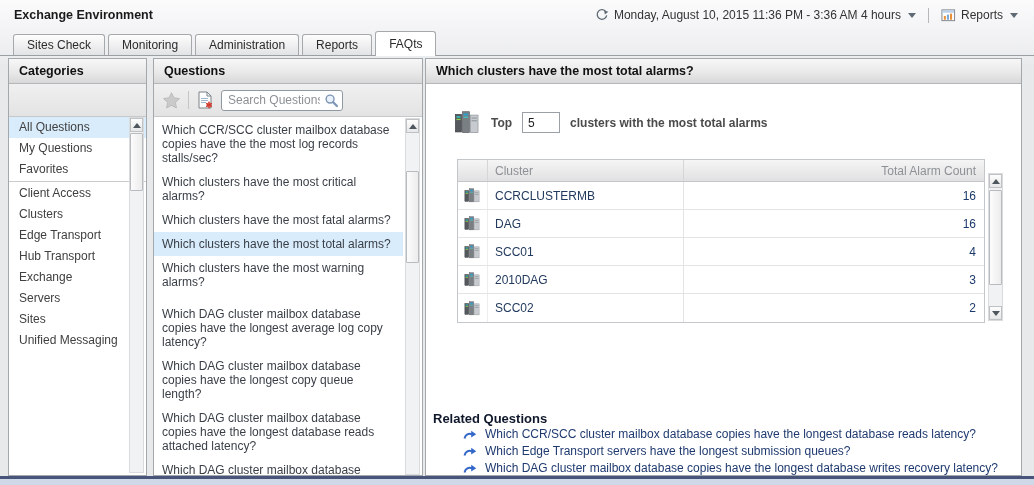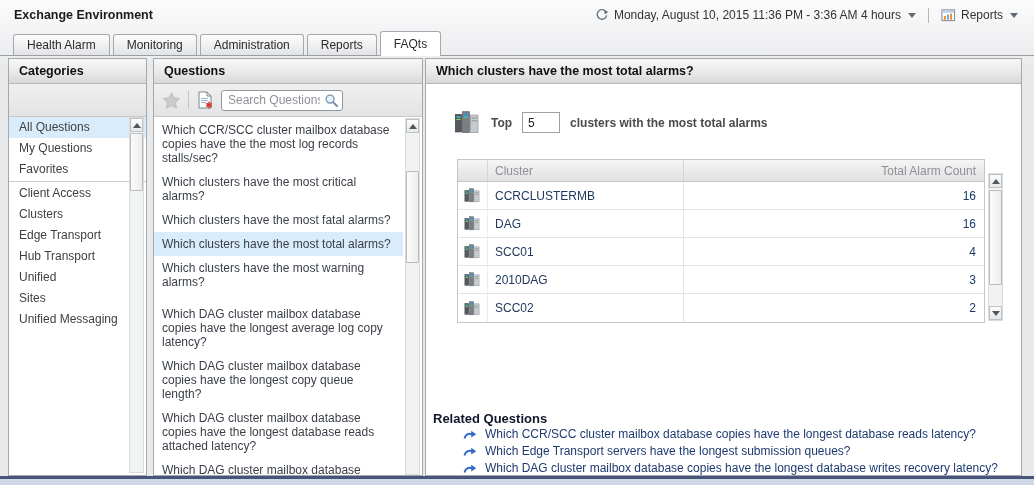--- a/index.html
+++ b/index.html
@@ -172,41 +172,42 @@
         <div class="reports-btn">
           <svg width="15" height="15">
               <use href="#icon-report"></use>
             </svg>
           <span>Reports</span>
           <span class="caret"></span>
         </div>
       </div>
     </div>
     <div class="tabbar">
-      <div class="tab">Health Alarm</div>
+      <div class="tab">Sites Check</div>
       <div class="tab">Monitoring</div>
       <div class="tab">Administration</div>
       <div class="tab">Reports</div>
       <div class="tab active">FAQts</div>
     </div>
   </div>
 
   <div class="panel panel-categories">
     <div class="panel-header">Categories</div>
     <div class="panel-toolbar"></div>
     <div class="cat-list">
       <div class="cat-item selected">All Questions</div>
       <div class="cat-item">My Questions</div>
       <div class="cat-item">Favorites</div>
       <div class="cat-sep"></div>
       <div class="cat-item">Client Access</div>
       <div class="cat-item">Clusters</div>
       <div class="cat-item">Edge Transport</div>
       <div class="cat-item">Hub Transport</div>
-      <div class="cat-item">Unified</div>
+      <div class="cat-item">Exchange</div>
+      <div class="cat-item">Servers</div>
       <div class="cat-item">Sites</div>
       <div class="cat-item">Unified Messaging</div>
     </div>
     <div class="vscroll cat-scroll">
       <div class="sb-btn up">
           <span class="arr-up"></span>
         </div>
       <div class="sb-thumb" style="top:15px; height:58px;"></div>
     </div>
   </div>

